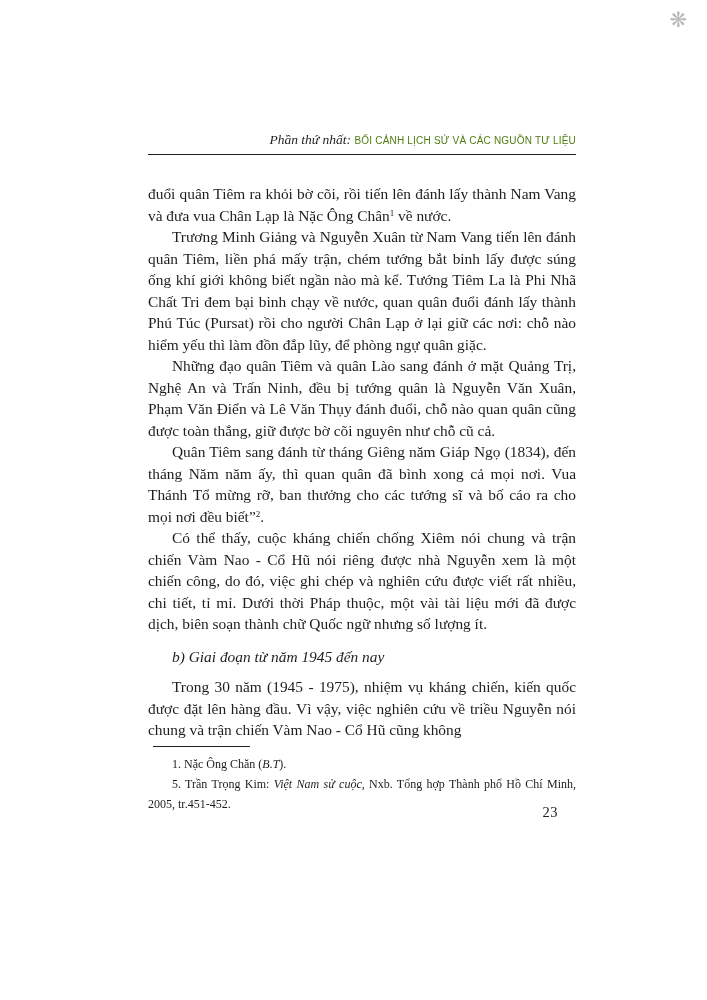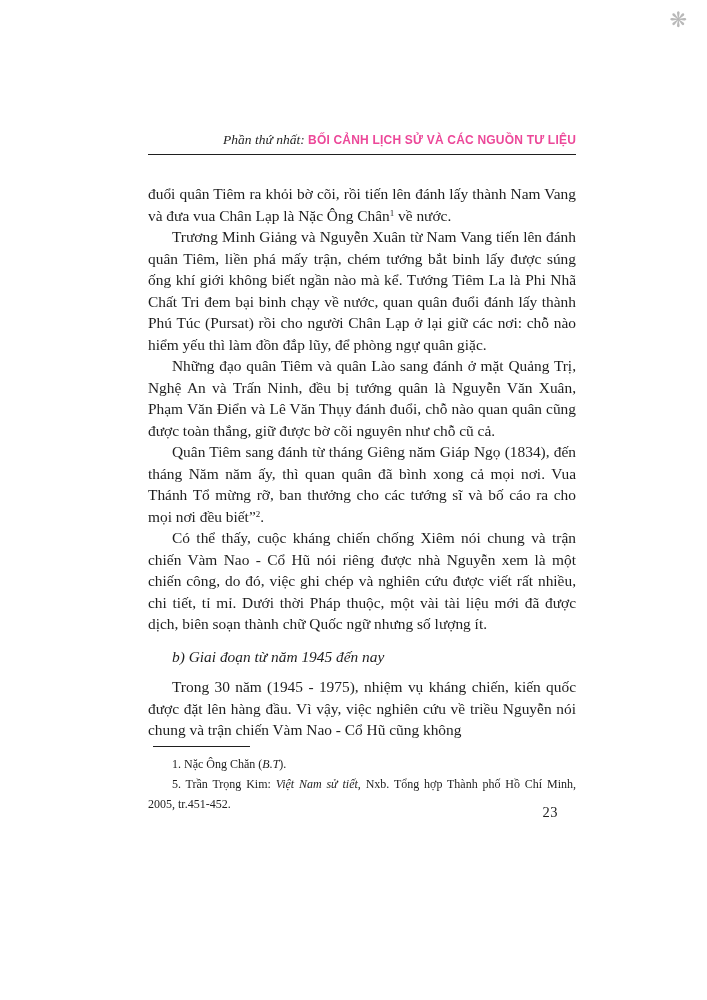--- a/index.html
+++ b/index.html
@@ -38,24 +38,23 @@
     font-size: 13px;
     line-height: 17px;
   }
   .running-head .head-label {
     font-style: italic;
     font-family: "Liberation Serif", serif;
     font-size: 13.5px;
   }
   .running-head .head-title {
     font-family: "Liberation Sans", "DejaVu Sans", sans-serif;
-    font-size: 12px;
+    font-size: 10px;
     letter-spacing: 0.2px;
-    color: #ec4899;
-    font-weight: bold;
+    color: #4d7c0f;
   }
   .head-rule {
     border: none;
     border-top: 1.6px solid #1f1f1f;
     margin: 5px 0 0 0;
   }
   .body-text {
     margin-top: 28px;
     font-size: 15.4px;
     line-height: 21.5px;
@@ -138,18 +137,18 @@
       <p>Có thể thấy, cuộc kháng chiến chống Xiêm nói chung và trận chiến Vàm Nao - Cổ Hũ nói riêng được nhà Nguyễn xem là một chiến công, do đó, việc ghi chép và nghiên cứu được viết rất nhiều, chi tiết, tỉ mỉ. Dưới thời Pháp thuộc, một vài tài liệu mới đã được dịch, biên soạn thành chữ Quốc ngữ nhưng số lượng ít.</p>
       <h3 class="subheading">b) Giai đoạn từ năm 1945 đến nay</h3>
       <p>Trong 30 năm (1945 - 1975), nhiệm vụ kháng chiến, kiến quốc được đặt lên hàng đầu. Vì vậy, việc nghiên cứu về triều Nguyễn nói chung và trận chiến Vàm Nao - Cổ Hũ cũng không</p>
     </div>
 
   </div>
 
   <div class="footnotes">
     <hr class="fn-rule">
     <p><span>1. Nặc Ông Chăn (</span><span class="it">B.T</span><span>).</span></p>
-    <p><span>5. Trần Trọng Kim: </span><span class="it">Việt Nam sử tiết</span><span>, Nxb. Tổng hợp Thành phố Hồ Chí Minh, 2005, tr.451-452.</span></p>
+    <p><span>5. Trần Trọng Kim: </span><span class="it">Việt Nam sử cuộc</span><span>, Nxb. Tổng hợp Thành phố Hồ Chí Minh, 2005, tr.451-452.</span></p>
   </div>
 
   <div class="page-number"><span>23</span></div>
 
 </div>
 
 </body></html>

